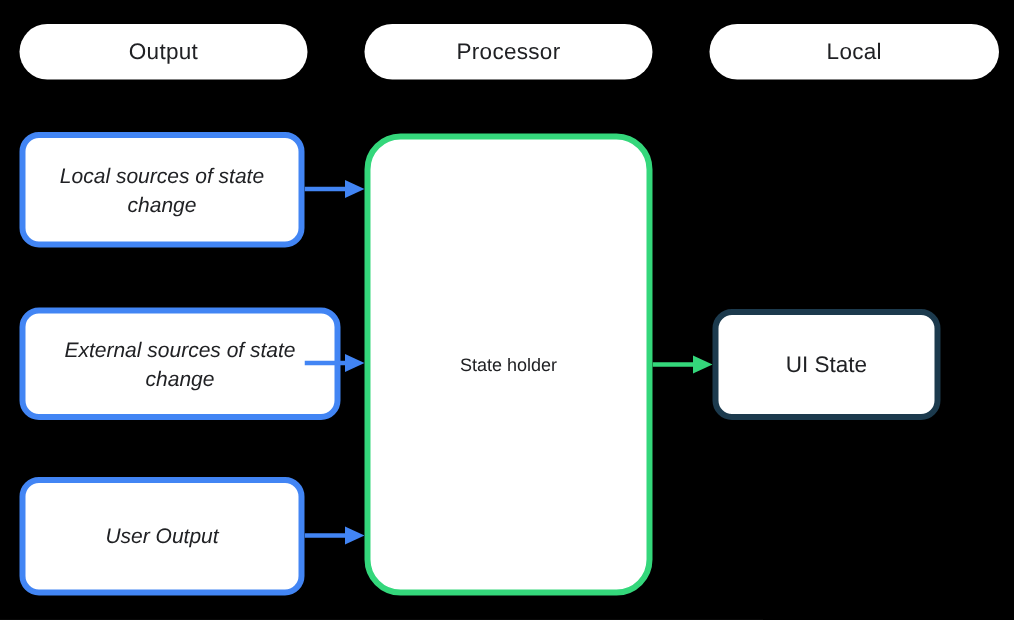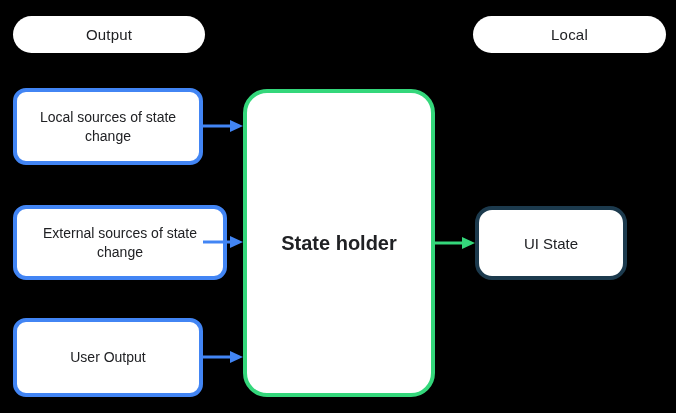--- a/index.html
+++ b/index.html
@@ -38,32 +38,32 @@
     border:4px solid var(--blue);
     border-radius:13px;
     display:flex;
     align-items:center;
     justify-content:center;
     text-align:center;
     color:var(--text);
     font-size:14px;
     line-height:1.35;
     padding:6px 18px;
+    font-style:italic;
   }
   .processor-box{
     position:absolute;
     background:var(--white);
     border:4px solid var(--green);
     border-radius:24px;
     display:flex;
     align-items:center;
     justify-content:center;
     color:var(--text);
-    font-size:20px;
-    font-weight:bold;
+    font-size:12px;
   }
   .output-box{
     position:absolute;
     background:var(--white);
     border:4px solid var(--dark);
     border-radius:13px;
     display:flex;
     align-items:center;
     justify-content:center;
     color:var(--text);
@@ -75,39 +75,42 @@
   .arrow-green{color:var(--green);}
 </style>
 </head>
 <body>
 
 <div class="canvas">
 
   <div class="pill" style="left:13px;top:16px;width:192px;">
     <span>Output</span>
   </div>
+  <div class="pill" style="left:243px;top:16px;width:192px;">
+    <span>Processor</span>
+  </div>
   <div class="pill" style="left:473px;top:16px;width:193px;">
     <span>Local</span>
   </div>
 
   <div class="inbox" style="left:13px;top:88px;width:190px;height:77px;">
     <span>Local sources of state change</span>
   </div>
   <div class="inbox" style="left:13px;top:205px;width:214px;height:75px;">
     <span>External sources of state change</span>
   </div>
   <div class="inbox" style="left:13px;top:318px;width:190px;height:79px;">
     <span>User Output</span>
   </div>
 
   <div class="processor-box" style="left:243px;top:89px;width:192px;height:308px;">
     <span>State holder</span>
   </div>
 
-  <div class="output-box" style="left:475px;top:206px;width:152px;height:74px;border-radius:17px;">
+  <div class="output-box" style="left:475px;top:206px;width:152px;height:74px;">
     <span>UI State</span>
   </div>
 
   <div class="arrow arrow-blue" style="left:203px;top:118px;">
     <svg width="40" height="16" viewBox="0 0 40 16">
       <line x1="0" y1="8" x2="29" y2="8" stroke="currentColor" stroke-width="3"></line>
       <polygon points="27,2 40,8 27,14" fill="currentColor"></polygon>
     </svg>
   </div>
   <div class="arrow arrow-blue" style="left:203px;top:234px;">

